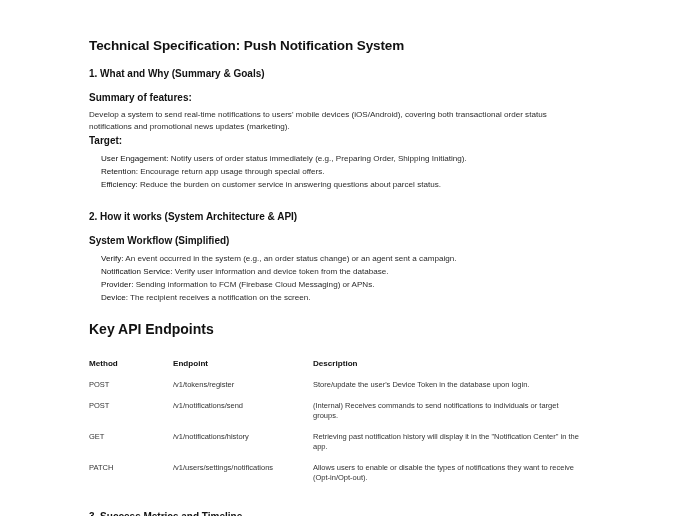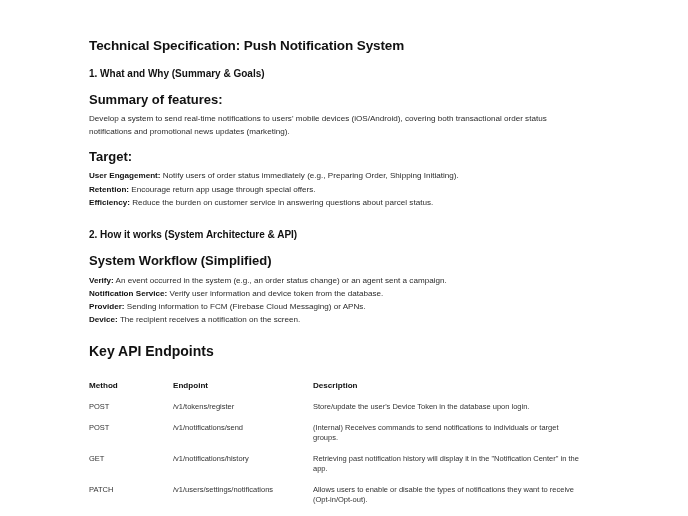--- a/index.html
+++ b/index.html
@@ -35,49 +35,50 @@
     font-size: 10px;
     font-weight: bold;
     margin: 0 0 11px 0;
     color: #111111;
     line-height: 1.3;
   }
   .section-heading.spaced-top {
     margin-top: 19px;
   }
   .sub-heading {
-    font-size: 13px;
+    font-size: 10px;
     font-weight: bold;
     margin: 0 0 3px 0;
     color: #111111;
     line-height: 1.45;
   }
   .sub-heading.gap {
-    margin-top: 9px;
+    margin-top: 0;
   }
   .body-text {
     font-size: 8.1px;
     line-height: 1.58;
     margin: 0;
     color: #2b2b2b;
     max-width: 496px;
   }
   .defn-list {
     margin: 0;
     padding: 0;
     list-style: none;
   }
   .defn-list li {
     font-size: 8.1px;
     line-height: 1.62;
     color: #2b2b2b;
   }
   .defn-list li .term {
-    font-weight: bold;
+    font-weight: normal;
     color: #111111;
+    margin-left: 12px;
   }
   .block-gap-lg {
     height: 17px;
   }
   .api-heading {
     font-size: 14px;
     font-weight: bold;
     margin: 0;
     color: #111111;
   }

